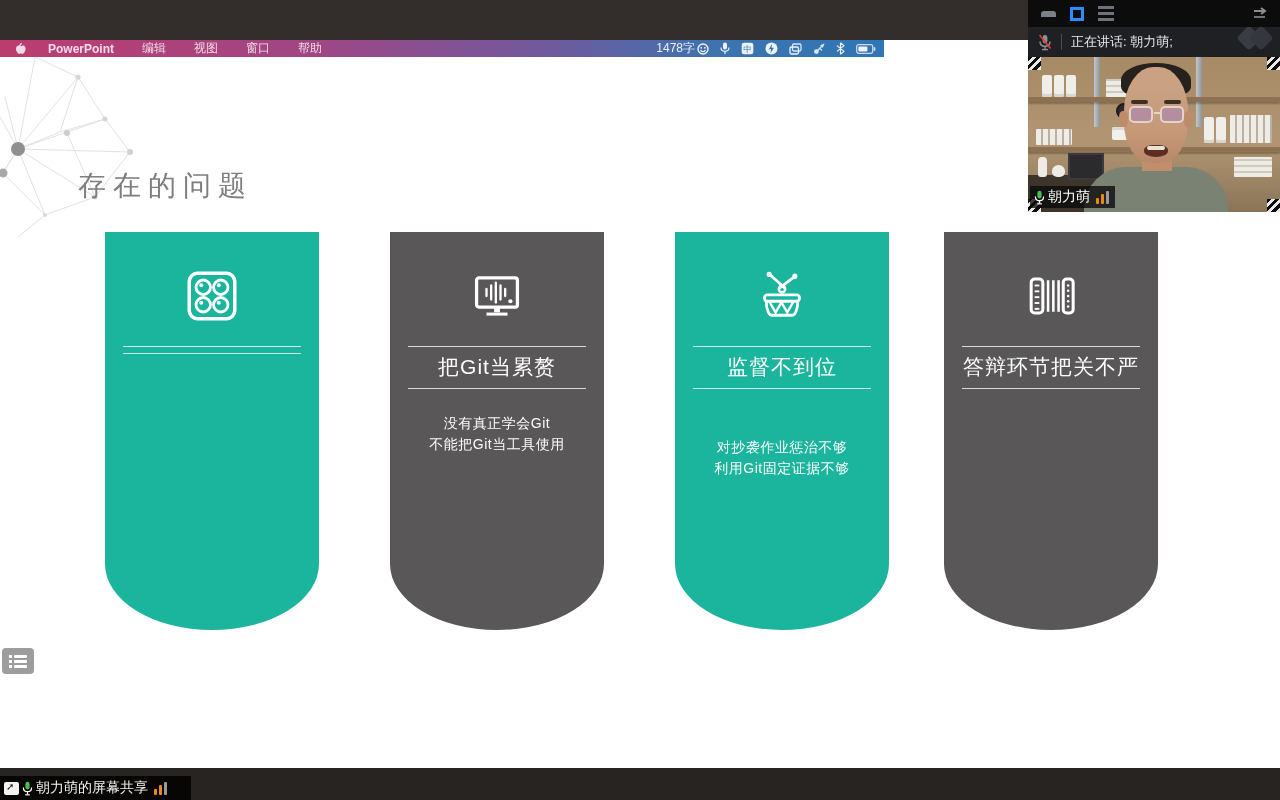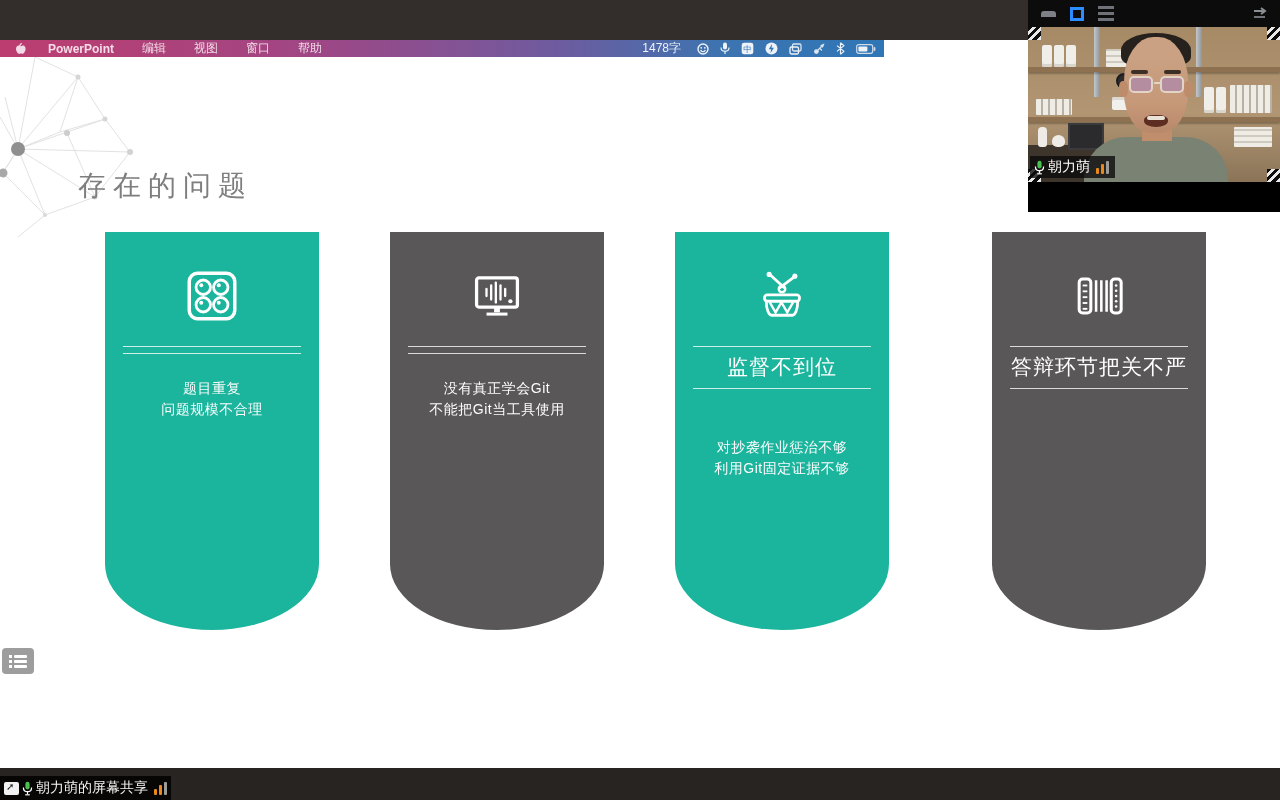--- a/index.html
+++ b/index.html
@@ -9,21 +9,21 @@
 
   
   .top-strip { position:absolute; left:0; top:0; width:1028px; height:40px; background:#332e2b; }
   .menubar { position:absolute; left:0; top:40px; width:884px; height:17px;
     background:linear-gradient(90deg,#bc3d6f 0%,#a04685 35%,#705a9e 62%,#3c74b0 82%,#2f76b6 100%);
     display:flex; align-items:center; color:#f3e3ea; font-size:12px; }
   .menubar .apple { margin-left:14px; display:flex; align-items:center; }
   .menubar .appname { margin-left:22px; font-weight:bold; color:#f7dce8; }
   .menubar .mitem { margin-left:28px; color:#f0d9e4; }
   .menubar .spacer { flex:1; }
-  .menubar .wordcount { color:#eef3fa; margin-right:16px; }
+  .menubar .wordcount { color:#eef3fa; margin-right:2px; }
   .statusicons { display:flex; align-items:center; gap:11px; margin-right:8px; color:#eef3fa; }
   .statusicons svg { display:block; }
 
   
   .slide { position:absolute; left:0; top:57px; width:1280px; height:711px; background:#ffffff; }
   .constellation { position:absolute; left:0; top:0; }
   .slide-title { position:absolute; left:78px; top:98px; font-size:28px; color:#7e7e7e;
     letter-spacing:7px; font-weight:500;margin-top:12px; }
 
   .card { position:absolute; top:175px; width:214px; height:398px;
@@ -96,21 +96,21 @@
   .levelbars .b2 { height:10px; background:var(--orange); }
   .levelbars .b3 { height:13px; background:#9b9b98; }
 
   .corner { position:absolute; width:13px; height:13px; z-index:4;
     background:repeating-linear-gradient(135deg,#0d0d0d 0 3px,#e9e9e9 3px 6px); }
   .corner.tl { left:0; top:0; } .corner.tr { right:0; top:0; }
   .corner.bl { left:0; bottom:0; } .corner.br { right:0; bottom:0; }
 
   
   .bottom-strip { position:absolute; left:0; top:768px; width:1280px; height:32px; background:#282421; }
-  .share-label { position:absolute; left:0; top:8px; height:24px; background:#070605; display:flex; align-items:center; padding:0 4px 0 4px; }
+  .share-label { position:absolute; left:0; top:8px; height:24px; background:#070605; display:flex; align-items:center; padding:0 24px 0 4px; }
   .share-label .txt { color:#f2f2f2; font-size:14px; margin-left:3px; }
   .shareicon { width:15px; height:13px; background:#f2f2f2; border-radius:2px; position:relative; }
   .shareicon:after { content:"➚"; position:absolute; left:2px; top:-1px; font-size:10px; color:#1c1c1c; }
 </style>
 </head>
 <body>
 
 <div class="desktop">
 
   <div class="top-strip"></div>
@@ -194,43 +194,40 @@
           <circle cx="16.5" cy="31.5" r="6.2" stroke-width="2.4"></circle>
             <circle cx="31.5" cy="31.5" r="6.2" stroke-width="2.4"></circle>
           <circle cx="14.8" cy="14.8" r="1.7" fill="#fff" stroke="none"></circle>
             <circle cx="29.8" cy="14.8" r="1.7" fill="#fff" stroke="none"></circle>
           <circle cx="14.8" cy="29.8" r="1.7" fill="#fff" stroke="none"></circle>
             <circle cx="29.8" cy="29.8" r="1.7" fill="#fff" stroke="none"></circle>
         </svg>
       </div>
       <div class="rule"></div>
       <div class="rule rule2"></div>
-      <div class="card-body">
-        <div>题目重复</div>
-        <div>问题规模不合理</div>
-      </div>
     </div>
 
     <div class="card gray" style="left:390px">
       <div class="card-icon">
         <svg width="56" height="56" viewBox="0 0 48 48" fill="none" stroke="#fff">
           <rect x="6.5" y="8.5" width="35" height="25" rx="2" stroke-width="2.8"></rect>
           <g stroke-width="2" stroke-linecap="round">
             <line x1="15" y1="18" x2="15" y2="24"></line>
               <line x1="19" y1="15" x2="19" y2="27"></line>
             <line x1="23" y1="12.5" x2="23" y2="29.5"></line>
               <line x1="27" y1="15" x2="27" y2="27"></line>
             <line x1="31" y1="18" x2="31" y2="24"></line>
           </g>
           <circle cx="35.5" cy="28.5" r="1.8" fill="#fff" stroke="none"></circle>
           <rect x="21.5" y="33.5" width="5" height="4.5" fill="#fff" stroke="none"></rect>
           <line x1="15" y1="39.5" x2="33" y2="39.5" stroke-width="2.6"></line>
         </svg>
       </div>
       <div class="rule"></div>
+      <div class="card-title">把Git当累赘</div>
       <div class="rule rule2"></div>
       <div class="card-body">
         <div>没有真正学会Git</div>
         <div>不能把Git当工具使用</div>
       </div>
     </div>
 
     <div class="card teal" style="left:675px">
       <div class="card-icon">
         <svg width="56" height="56" viewBox="0 0 48 48" fill="none" stroke="#fff">
@@ -248,21 +245,21 @@
       </div>
       <div class="rule"></div>
       <div class="card-title">监督不到位</div>
       <div class="rule rule2"></div>
       <div class="card-body low">
         <div>对抄袭作业惩治不够</div>
         <div>利用Git固定证据不够</div>
       </div>
     </div>
 
-    <div class="card gray" style="left:992px">
+    <div class="card gray" style="left:944px">
       <div class="card-icon">
         <svg width="56" height="56" viewBox="0 0 48 48" fill="none" stroke="#fff">
           <rect x="7" y="9.5" width="10" height="29" rx="3" stroke-width="2.6"></rect>
           <g stroke-width="1.6">
               <line x1="10" y1="15" x2="14" y2="15"></line>
               <line x1="10" y1="20" x2="14" y2="20"></line>
               <line x1="10" y1="25" x2="14" y2="25"></line>
               <line x1="10" y1="30" x2="14" y2="30"></line>
               <line x1="10" y1="35" x2="14" y2="35"></line>
             </g>
@@ -309,20 +306,35 @@
           <i></i>
           <i></i>
         </span>
       <span class="mc-exit">
         <svg width="18" height="12" viewBox="0 0 18 12">
             <path d="M2 4h10M9 1l4 3-4 3" stroke="#8a8f96" stroke-width="2" fill="none"></path>
             <line x1="2" y1="10" x2="13" y2="10" stroke="#6f7379" stroke-width="2"></line>
           </svg>
       </span>
     </div>
+    <div class="speaking-row">
+      <svg class="sp-mic" width="14" height="17" viewBox="0 0 14 17">
+        <rect x="4.6" y="1" width="4.8" height="8.5" rx="2.4" fill="#8d9197"></rect>
+        <path d="M2 7.5c0 3 2.2 4.8 5 4.8s5-1.8 5-4.8" stroke="#8d9197" stroke-width="1.4" fill="none"></path>
+        <line x1="7" y1="12.3" x2="7" y2="15" stroke="#8d9197" stroke-width="1.4"></line>
+        <line x1="4" y1="15.6" x2="10" y2="15.6" stroke="#8d9197" stroke-width="1.4"></line>
+        <line x1="1.5" y1="1" x2="12.5" y2="14.5" stroke="#e23b3b" stroke-width="1.6"></line>
+      </svg>
+      <span class="sp-div"></span>
+      <span class="speaking-text">正在讲话: 朝力萌;</span>
+      <span class="watermark">
+          <i></i>
+          <i></i>
+        </span>
+    </div>
 
     <div class="video">
 
       <div class="post" style="left:66px"></div>
       <div class="post" style="left:168px"></div>
       <div class="shelfboard" style="top:40px"></div>
       <div class="shelfboard" style="top:90px"></div>
       <div class="binder" style="left:14px; top:18px"></div>
       <div class="binder" style="left:26px; top:18px"></div>
       <div class="binder" style="left:38px; top:18px"></div>

